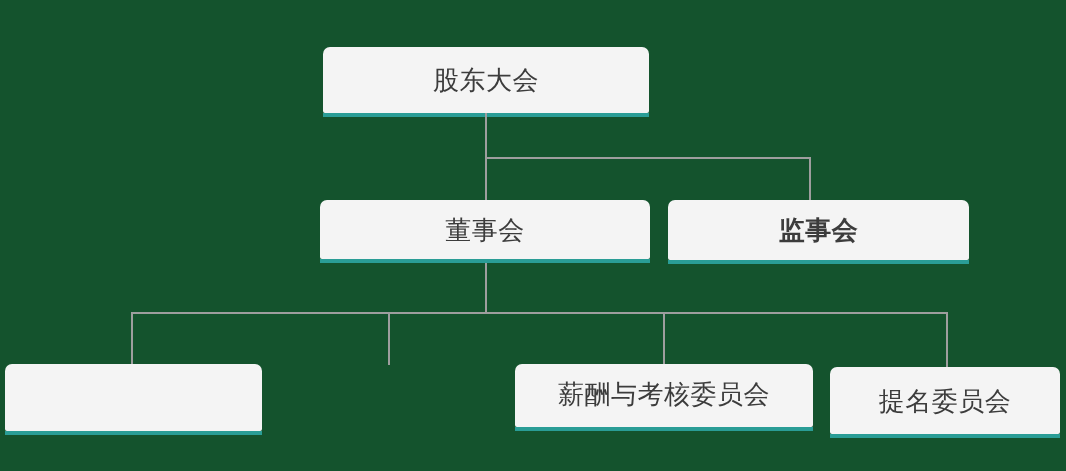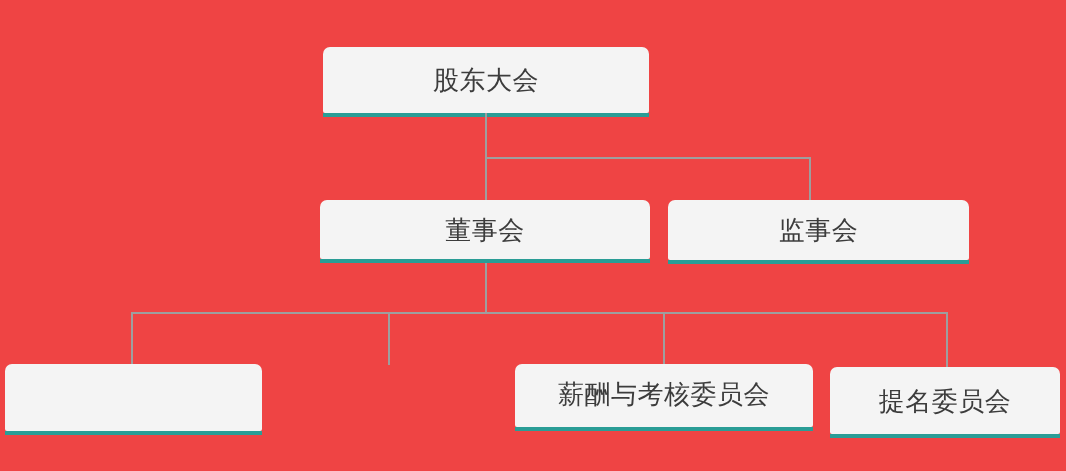--- a/index.html
+++ b/index.html
@@ -4,21 +4,21 @@
 <style>
   html, body {
     margin: 0;
     padding: 0;
     background: #ffffff;
   }
   #chart-root {
     position: relative;
     width: 1066px;
     height: 471px;
-    background: #ef4444;
+    background: #14532d;
     font-family: "Liberation Sans", "DejaVu Sans", sans-serif;
     overflow: hidden;
   }
 
   
   .node {
     position: absolute;
     box-sizing: border-box;
     background: #f4f4f4;
     border-radius: 7px 7px 2px 2px;
@@ -70,21 +70,21 @@
 
   <div class="line-v" style="left:485px; top:157px; height:44px;"></div>
 
   <div class="line-v" style="left:809px; top:157px; height:44px;"></div>
 
   <div class="node" style="left:320px; top:200px; width:330px; height:59px;text-align:right;">
     <span class="node-label">董事会</span>
     <span class="node-accent" style="top:59px;"></span>
   </div>
 
-  <div class="node" style="left:668px; top:200px; width:301px; height:60px;">
+  <div class="node" style="left:668px; top:200px; width:301px; height:60px;font-weight:bold;">
     <span class="node-label">监事会</span>
     <span class="node-accent" style="top:60px;"></span>
   </div>
 
   <div class="line-v" style="left:485px; top:263px; height:51px;"></div>
 
   <div class="line-h" style="left:131px; top:312px; width:817px;"></div>
 
   <div class="line-v" style="left:131px; top:312px; height:53px;"></div>
   <div class="line-v" style="left:388px; top:312px; height:53px;"></div>

